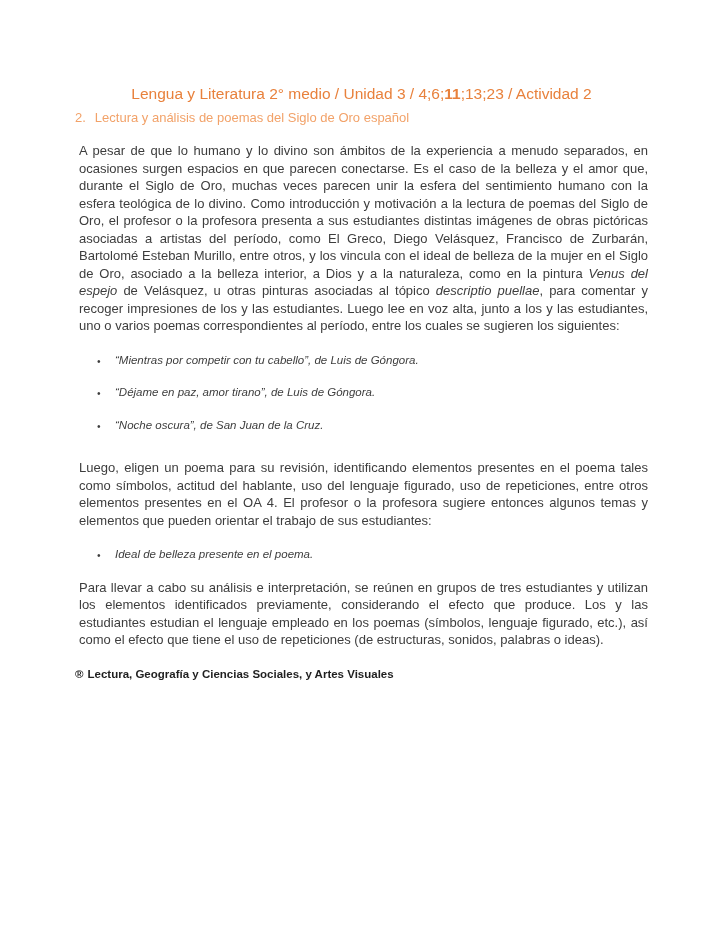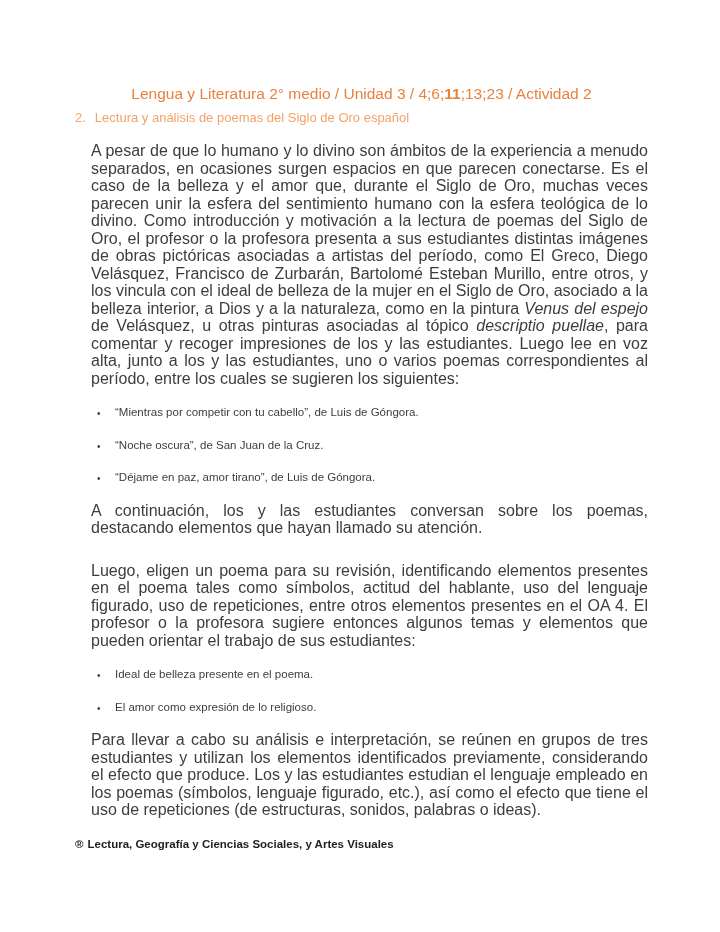--- a/index.html
+++ b/index.html
@@ -33,29 +33,30 @@
     color: #f2a269;
     font-size: 13px;
     line-height: 15px;
     margin: 0 0 17px 0;
   }
   .doc-subtitle .subtitle-number {
     display: inline-block;
     margin-right: 9px;
   }
   .body-par {
-    font-size: 16px;
+    font-size: 13px;
     line-height: 17.5px;
     text-align: justify;
-    margin: 0 0 17px 16px;
+    margin: 0 0 17px 4px;
   }
   .bullet-list {
     list-style: none;
     margin: 10px 0 9px 0;
     padding: 0 0 0 40px;
+    font-style: italic;
   }
   .bullet-list li {
     position: relative;
     font-size: 11.5px;
     line-height: 17.5px;
     margin-bottom: 15px;
   }
   .bullet-list li::before {
     content: "\2022";
     position: absolute;
@@ -83,30 +84,28 @@
 <div class="page">
 
   <h1 class="doc-title"><span>Lengua y Literatura 2° medio / Unidad 3 / 4;6;</span><span class="bold-seg">11</span><span>;13;23 / Actividad 2</span></h1>
 
   <div class="doc-subtitle"><span class="subtitle-number">2.</span><span>Lectura y análisis de poemas del Siglo de Oro español</span></div>
 
   <p class="body-par"><span>A pesar de que lo humano y lo divino son ámbitos de la experiencia a menudo separados, en ocasiones surgen espacios en que parecen conectarse. Es el caso de la belleza y el amor que, durante el Siglo de Oro, muchas veces parecen unir la esfera del sentimiento humano con la esfera teológica de lo divino. Como introducción y motivación a la lectura de poemas del Siglo de Oro, el profesor o la profesora presenta a sus estudiantes distintas imágenes de obras pictóricas asociadas a artistas del período, como El Greco, Diego Velásquez, Francisco de Zurbarán, Bartolomé Esteban Murillo, entre otros, y los vincula con el ideal de belleza de la mujer en el Siglo de Oro, asociado a la belleza interior, a Dios y a la naturaleza, como en la pintura </span><em>Venus del espejo</em><span> de Velásquez, u otras pinturas asociadas al tópico </span><em>descriptio puellae</em><span>, para comentar y recoger impresiones de los y las estudiantes. Luego lee en voz alta, junto a los y las estudiantes, uno o varios poemas correspondientes al período, entre los cuales se sugieren los siguientes:</span></p>
 
   <ul class="bullet-list">
     <li>“Mientras por competir con tu cabello”, de Luis de Góngora.</li>
+    <li>“Déjame en paz, amor tirano”, de Luis de Góngora.</li>
     <li>“Noche oscura”, de San Juan de la Cruz.</li>
-    <li>“Déjame en paz, amor tirano”, de Luis de Góngora.</li>
   </ul>
 
-  <p class="body-par">A continuación, los y las estudiantes conversan sobre los poemas, destacando elementos que hayan llamado su atención.</p>
 
   <p class="body-par gap-top">Luego, eligen un poema para su revisión, identificando elementos presentes en el poema tales como símbolos, actitud del hablante, uso del lenguaje figurado, uso de repeticiones, entre otros elementos presentes en el OA 4. El profesor o la profesora sugiere entonces algunos temas y elementos que pueden orientar el trabajo de sus estudiantes:</p>
 
   <ul class="bullet-list">
     <li>Ideal de belleza presente en el poema.</li>
-    <li>El amor como expresión de lo religioso.</li>
   </ul>
 
   <p class="body-par">Para llevar a cabo su análisis e interpretación, se reúnen en grupos de tres estudiantes y utilizan los elementos identificados previamente, considerando el efecto que produce. Los y las estudiantes estudian el lenguaje empleado en los poemas (símbolos, lenguaje figurado, etc.), así como el efecto que tiene el uso de repeticiones (de estructuras, sonidos, palabras o ideas).</p>
 
   <div class="doc-footer"><span class="footer-symbol">®</span><span>Lectura, Geografía y Ciencias Sociales, y Artes Visuales</span></div>
 
 </div>
 
 </body></html>

